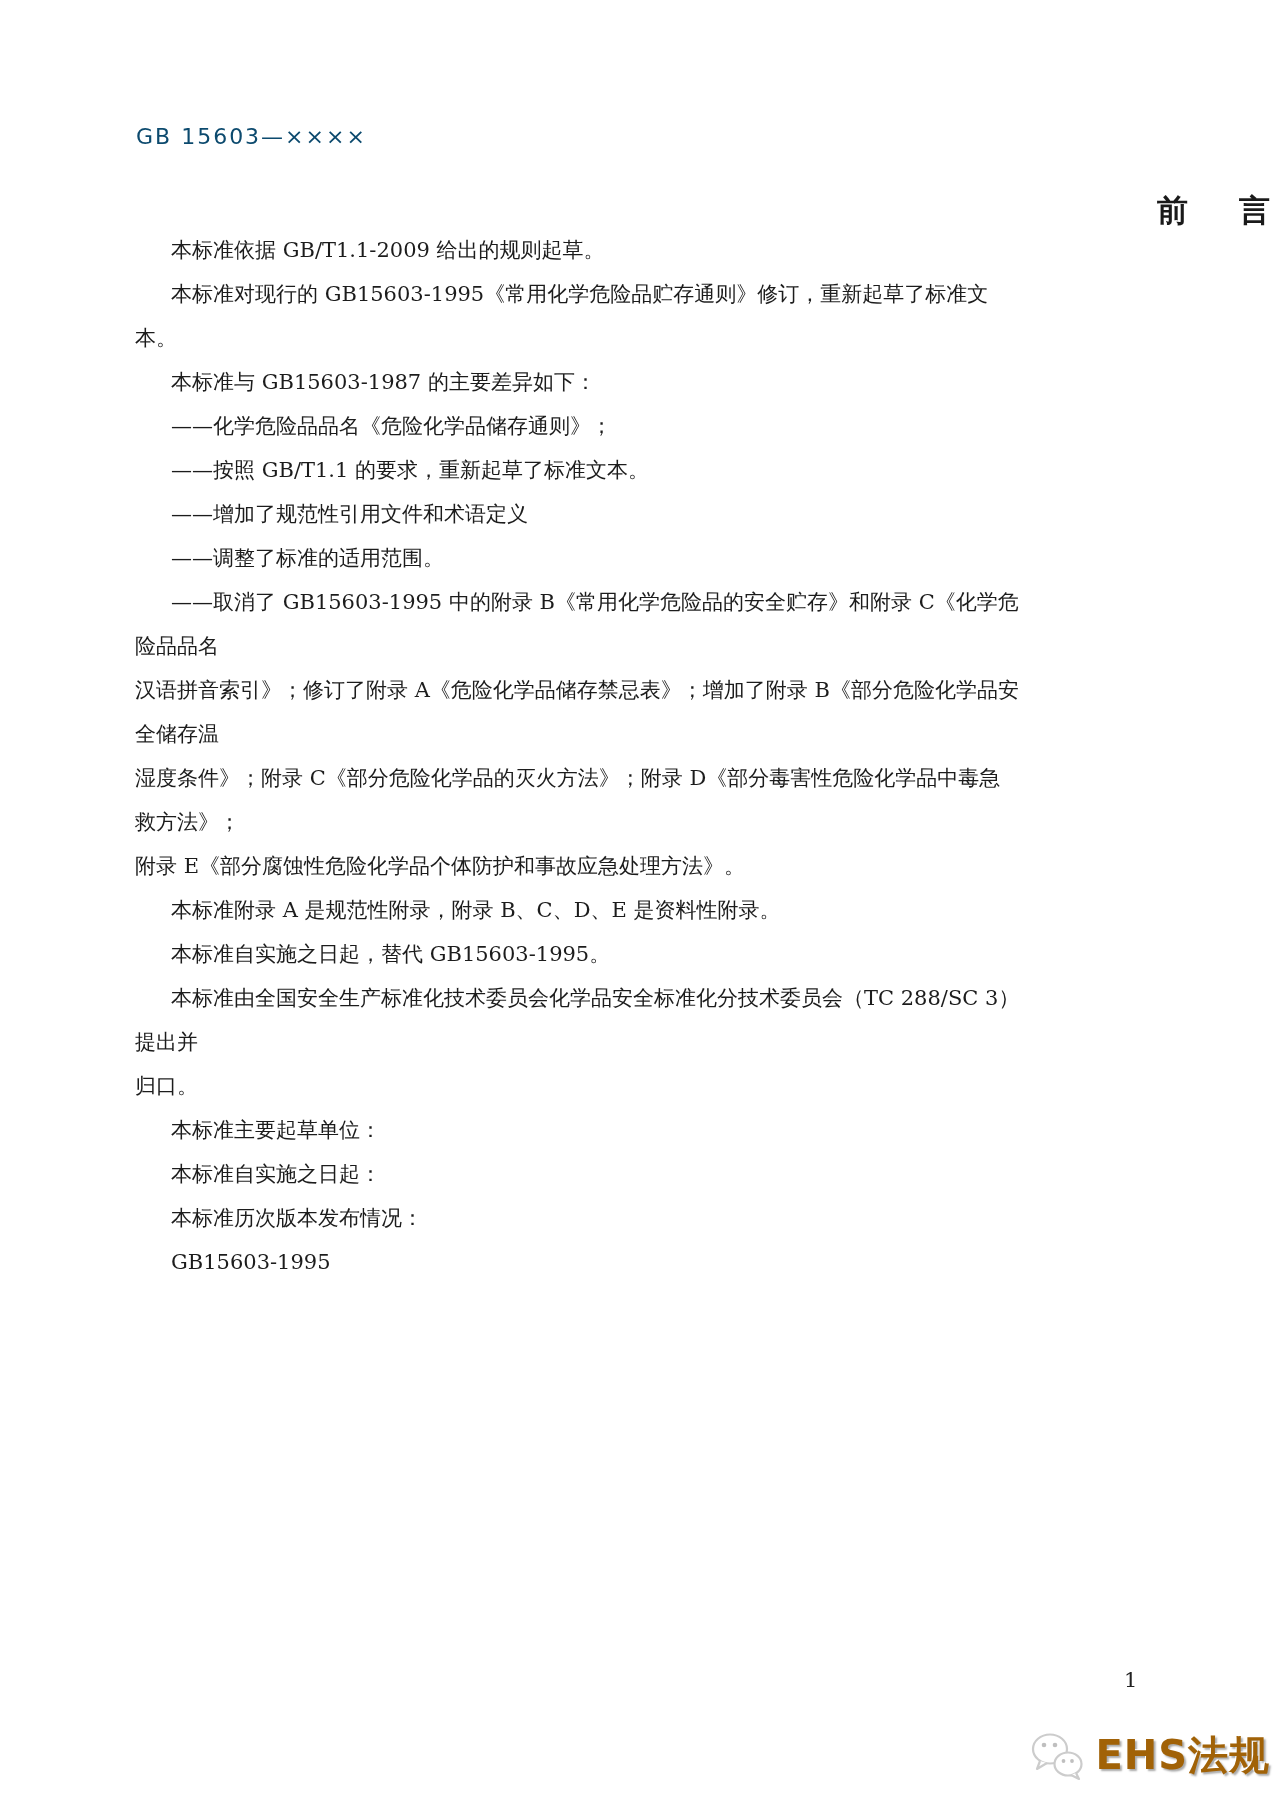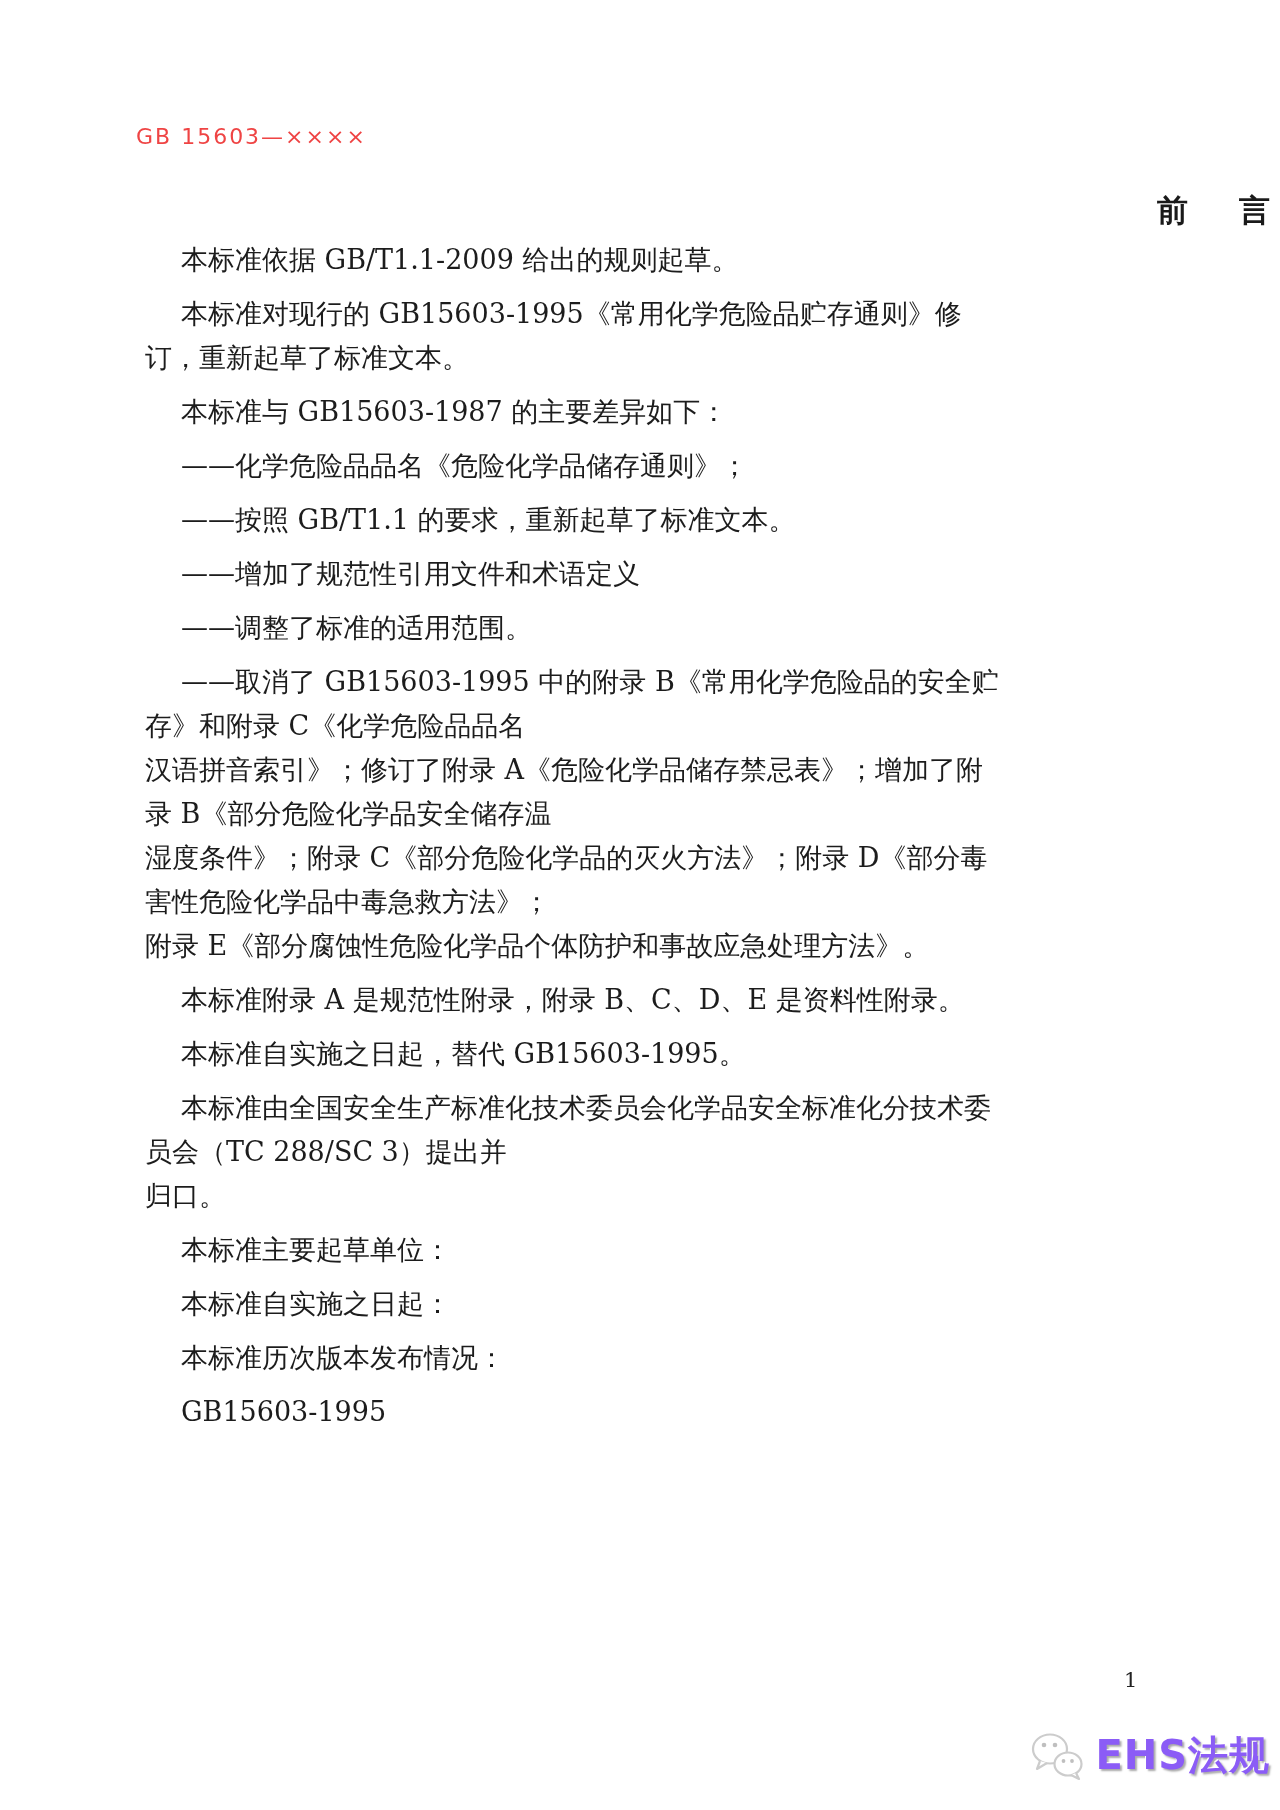--- a/index.html
+++ b/index.html
@@ -7,54 +7,54 @@
     position:relative;
     width:1280px;height:1810px;
     background:#ffffff;
     overflow:hidden;
     font-family:"DejaVu Serif","Liberation Serif",serif;
     color:#1c1c1c;
   }
   .doc-code{
     position:absolute;left:136px;top:124px;
     font-family:"DejaVu Sans","Liberation Sans",sans-serif;
-    font-size:22px;letter-spacing:2px;color:#ef4444;
+    font-size:22px;letter-spacing:2px;color:#0c4a6e;
     white-space:pre;
   }
   .doc-title{
     position:absolute;left:0;top:190px;width:1280px;
     text-align:right;
     font-size:31px;font-weight:bold;color:#1a1a1a;
     letter-spacing:10px;
     white-space:pre;
   }
   .doc-body{
     position:absolute;left:135px;top:228px;width:885px;
   }
   .doc-body p{
-    margin:10px;
-    font-size:27px;
+    margin:0;
+    font-size:21px;
     line-height:44px;
     text-indent:36px;
     white-space:pre-wrap;
     word-break:break-all;
   }
   .page-number{
     position:absolute;left:1124px;top:1668px;
     font-size:21px;color:#222;
   }
   .watermark{
     position:absolute;right:10px;top:1728px;
     display:flex;align-items:center;gap:6px;
     user-select:none;
   }
   .watermark-text{
     font-family:"DejaVu Sans","Liberation Sans",sans-serif;
     font-size:40px;font-weight:bold;
-    color:#8b5cf6;
+    color:#a16207;
     text-shadow:-1px -1px 0 #ffffff, 2px 2px 2px #a9a9a9;
     letter-spacing:1px;
   }
   .wm-logo{display:block;}
 </style>
 </head>
 <body>
 
 <div class="page">
 

